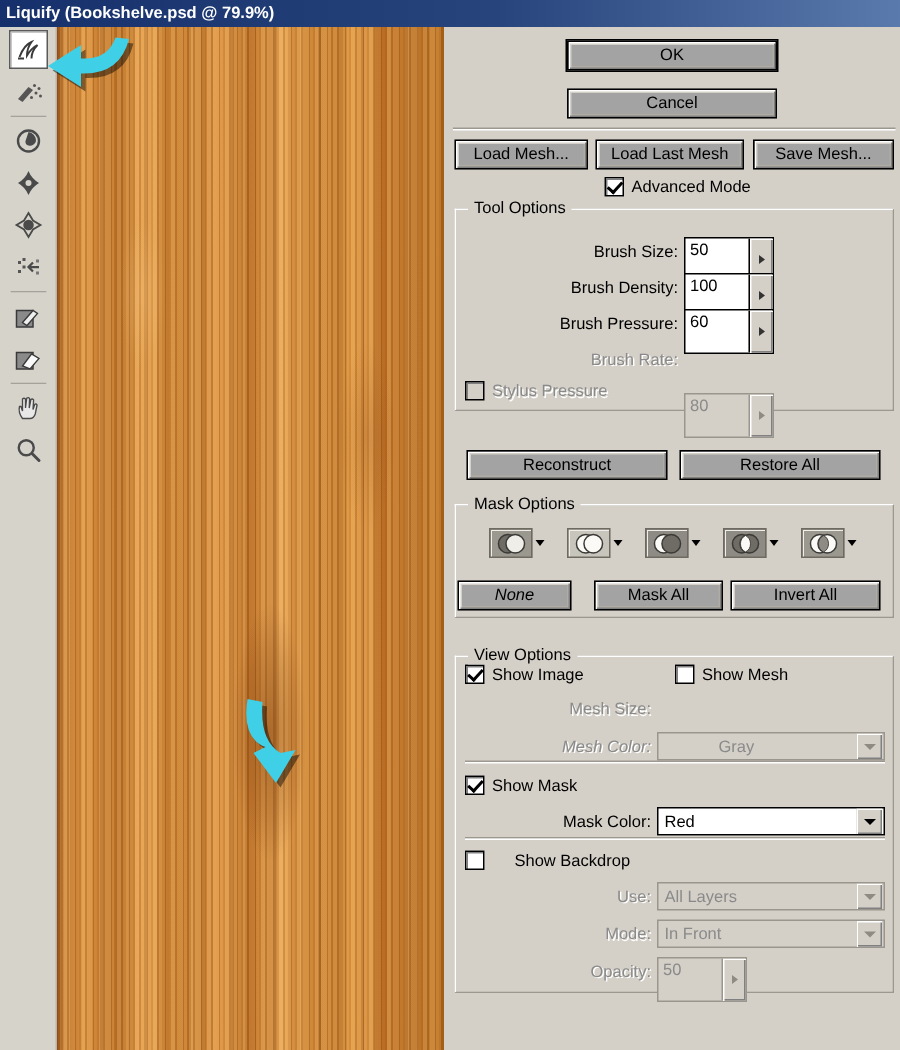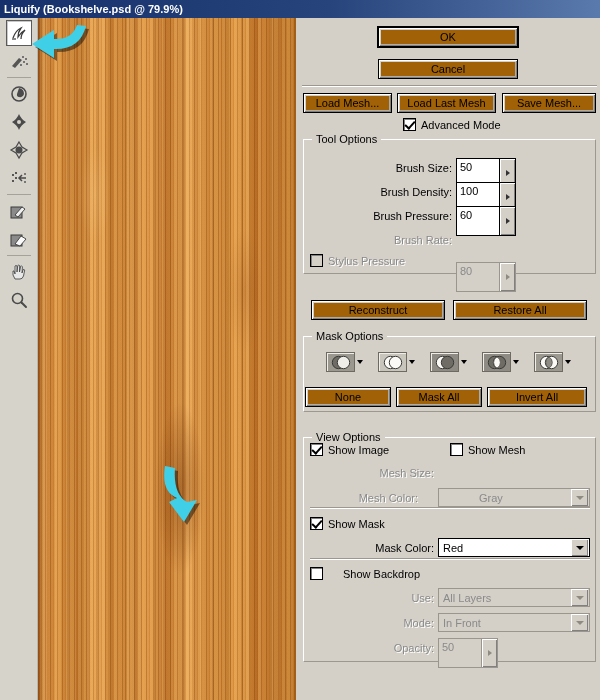--- a/index.html
+++ b/index.html
@@ -101,21 +101,21 @@
   #arrow-canvas { left: 157px; top: 460px; }
 
   
   #panel {
     position: absolute; left: 300px; top: 18px; width: 300px; height: 682px;
     background: #d4d0c8;
     padding: 0 7px;
   }
 
   button.win {
-    background: #a16207;
+    background: #a3a3a3;
     border: 1px solid #000000;
     box-shadow: inset 1px 1px 0 #ffffff, inset -1px -1px 0 #808080,
                 inset 2px 2px 0 #d4d0c8, inset -2px -2px 0 #b0aca4;
     font-family: "Liberation Sans", sans-serif;
     font-size: 11px;
     color: #000000;
     height: 20px;
     cursor: default;
   }
   button.win.default {
@@ -234,21 +234,21 @@
 
   .maskicon-wrap { position: absolute; top: 352px; display: flex; align-items: center; gap: 2px; }
   .maskicon {
     width: 29px; height: 20px;
     border: 1px solid #6e6a62;
     box-shadow: inset 1px 1px 0 #f0eee9;
     display: flex; align-items: center; justify-content: center;
   }
   .tri-sm { width: 0; height: 0; border-top: 4px solid #000; border-left: 3.5px solid transparent; border-right: 3.5px solid transparent; }
 
-  #btn-none { position: absolute; left: 305px; top: 387px; width: 86px; }
+  #btn-none { position: absolute; left: 305px; top: 387px; width: 76px; font-style: italic; }
   #btn-maskall { position: absolute; left: 396px; top: 387px; width: 86px; }
   #btn-invertall { position: absolute; left: 487px; top: 387px; width: 100px; }
 
   #cb-showimage { position: absolute; left: 310px; top: 443px; }
   #cb-showmesh { position: absolute; left: 450px; top: 443px; }
   #cb-showmask { position: absolute; left: 310px; top: 517px; }
   #cb-showbackdrop { position: absolute; left: 310px; top: 567px; gap: 20px; }
 
   .hsep { position: absolute; height: 2px;
           border-top: 1px solid #9c9890; border-bottom: 1px solid #ffffff; }
@@ -489,21 +489,21 @@
   <div class="cb-row" id="cb-showimage">
     <span class="checkbox checked"></span>
     <span class="cb-label">Show Image</span>
   </div>
   <div class="cb-row" id="cb-showmesh">
     <span class="checkbox"></span>
     <span class="cb-label">Show Mesh</span>
   </div>
 
   <div class="lbl disabled" style="left:348px; top:467px; width:86px;">Mesh Size:</div>
-  <div class="lbl disabled" style="left:328px; top:492px; width:90px;">Mesh Color:</div>
+  <div class="lbl disabled" style="left:344px; top:492px; width:90px;font-style:italic;">Mesh Color:</div>
   <div class="combo disabled" style="left:438px; top:488px; width:152px;padding-left:36px;">
     <span class="ctext">Gray</span>
     <span class="cbtn">
         <span class="tri-d"></span>
       </span>
   </div>
 
   <div class="hsep" id="sep-mesh"></div>
 
   <div class="cb-row" id="cb-showmask">

